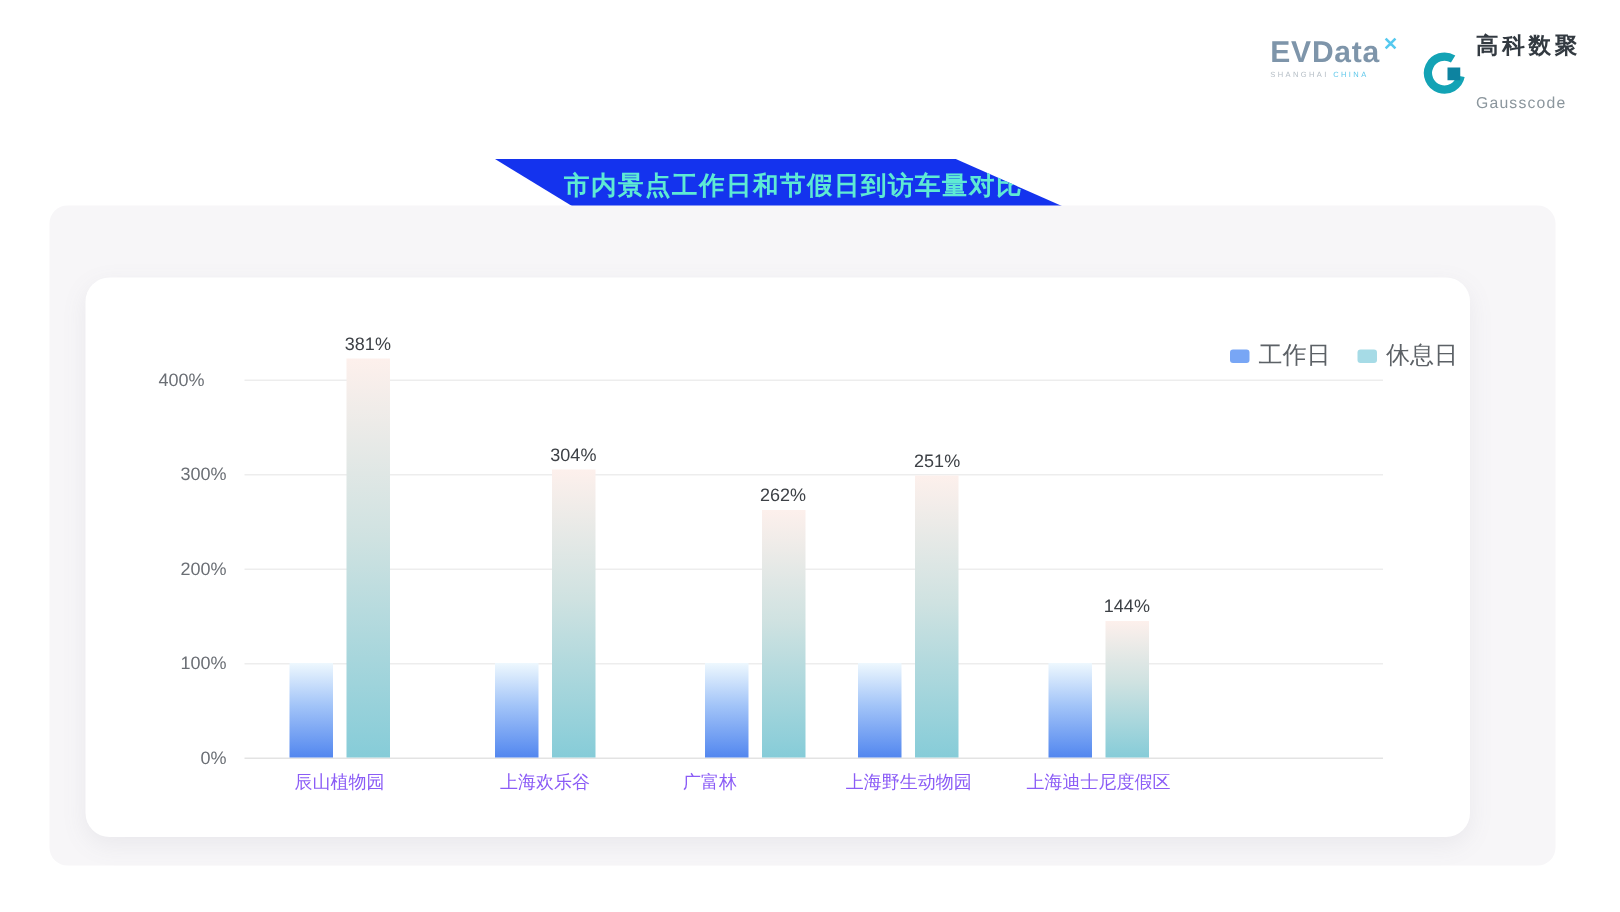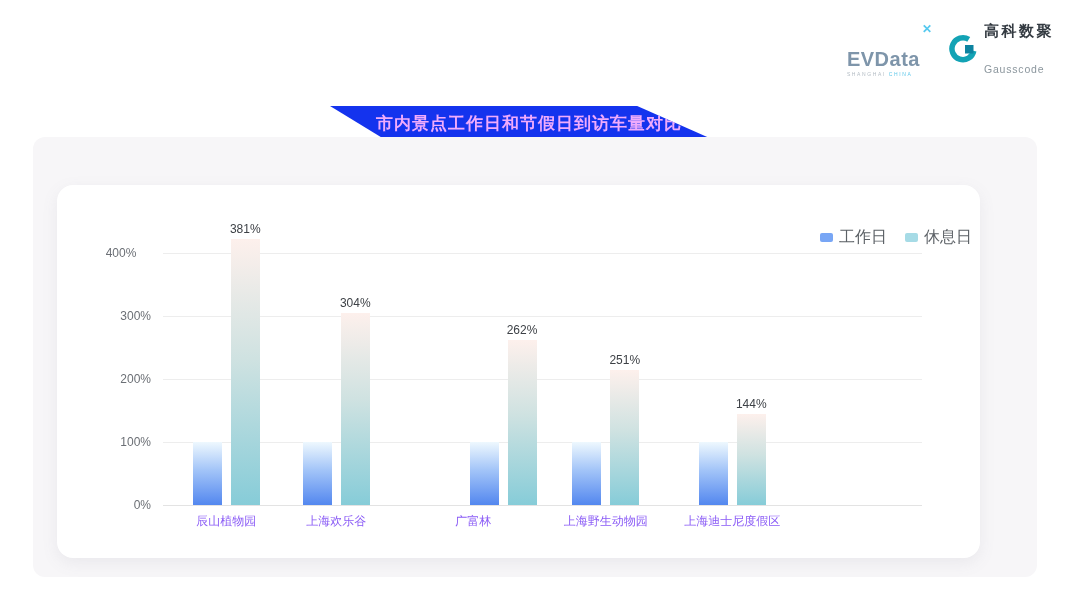--- a/index.html
+++ b/index.html
@@ -4,35 +4,35 @@
 <style>
   * { margin:0; padding:0; box-sizing:border-box; }
   html,body { width:1080px; height:608px; background:#ffffff; overflow:hidden;
               font-family:"Liberation Sans", sans-serif; }
   .page { position:relative; width:1080px; height:608px; background:#ffffff; }
 
   
   .logos { position:absolute; top:22px; right:26px; display:flex; align-items:flex-start; gap:16px; }
   .evdata { display:flex; flex-direction:column; align-items:flex-start; padding-top:3px; }
   .evdata-line { display:flex; align-items:flex-start; line-height:20px; }
-  .evdata-text { font-size:20px; font-weight:bold; letter-spacing:0.5px; color:#7e95aa;margin-top:24px; }
+  .evdata-text { font-size:20px; font-weight:bold; letter-spacing:0.5px; color:#7e95aa; }
   .evdata-sup { color:#55c9ef; font-size:12px; font-weight:bold; position:relative; top:-6px; margin-left:2px; }
   .evdata-sub { font-size:5px; letter-spacing:1.6px; color:#b3bcc4; margin-top:2px; white-space:nowrap; }
   .evdata-sub .cyan { color:#5ec7ea; }
   .gauss { display:flex; align-items:center; gap:6px; }
   .gauss-icon { display:inline-flex; }
   .gauss-text { display:flex; flex-direction:column;gap:24px; }
   .gauss-cn { font-size:15px; font-weight:bold; color:#333a41; letter-spacing:2.5px; line-height:17px; white-space:nowrap; }
   .gauss-en { font-size:10.5px; color:#8b969d; letter-spacing:0.8px; line-height:13px; }
 
   
   .banner { position:absolute; left:330px; top:106px; width:384px; height:34px;
             clip-path:polygon(0 0, 80% 0, 100% 100%, 14.5% 100%);
             display:flex; align-items:center; justify-content:center; }
-  .banner-text { color:#f0abfc; font-weight:bold; font-size:17px; letter-spacing:1px; padding-left:14px;font-family:Liberation Serif, serif; }
+  .banner-text { color:#5eead4; font-weight:bold; font-size:17px; letter-spacing:1px; padding-left:14px;font-family:Liberation Serif, serif; }
 
   
   .panel { position:absolute; left:33px; top:137px; width:1004px; height:440px;
            background:#f7f6f8; border-radius:12px; }
   .card  { position:absolute; left:24px; top:48px; width:923px; height:373px;
            background:#ffffff; border-radius:16px; box-shadow:0 5px 16px rgba(120,120,140,0.10); }
 
   
   .legend { position:absolute; top:42px; right:8px; display:flex; gap:18px; align-items:center; }
   .legend-item { display:flex; align-items:center; gap:6px; cursor:pointer; }
@@ -112,37 +112,37 @@
           <div class="ytick" style="top: 56px;">300%</div>
           <div class="gridline" style="top: 0px;"></div>
           <div class="ytick" style="top: -7px; text-align: center;">400%</div>
           <div class="group" style="left: 0px; width: 126.5px;">
             <div class="bar" style="height: 63px; background: linear-gradient(rgb(238, 248, 254) 0%, rgb(162, 196, 248) 45%, rgb(83, 135, 239) 100%);"></div>
             <div class="bar" style="height: 266px; background: linear-gradient(rgb(253, 240, 236) 0%, rgb(207, 226, 225) 45%, rgb(134, 204, 216) 100%);">
               <div class="value-label">381%</div>
             </div>
             <div class="cat-label">辰山植物园</div>
           </div>
-          <div class="group" style="left: 110px; width: 126.5px;">
+          <div class="group" style="left: 137px; width: 126.5px;">
             <div class="bar" style="height: 63px; background: linear-gradient(rgb(238, 248, 254) 0%, rgb(162, 196, 248) 45%, rgb(83, 135, 239) 100%);"></div>
             <div class="bar" style="height: 191.52px; background: linear-gradient(rgb(253, 240, 236) 0%, rgb(207, 226, 225) 45%, rgb(134, 204, 216) 100%);">
               <div class="value-label">304%</div>
             </div>
             <div class="cat-label">上海欢乐谷</div>
           </div>
           <div class="group" style="left: 247px; width: 126.5px; justify-content: flex-end;">
             <div class="bar" style="height: 63px; background: linear-gradient(rgb(238, 248, 254) 0%, rgb(162, 196, 248) 45%, rgb(83, 135, 239) 100%);"></div>
             <div class="bar" style="height: 165.06px; background: linear-gradient(rgb(253, 240, 236) 0%, rgb(207, 226, 225) 45%, rgb(134, 204, 216) 100%);">
               <div class="value-label">262%</div>
             </div>
             <div class="cat-label">广富林</div>
           </div>
           <div class="group" style="left: 379.5px; width: 126.5px;">
             <div class="bar" style="height: 63px; background: linear-gradient(rgb(238, 248, 254) 0%, rgb(162, 196, 248) 45%, rgb(83, 135, 239) 100%);"></div>
-            <div class="bar" style="height: 135px; background: linear-gradient(rgb(253, 240, 236) 0%, rgb(207, 226, 225) 45%, rgb(134, 204, 216) 100%);">
+            <div class="bar" style="height: 188px; background: linear-gradient(rgb(253, 240, 236) 0%, rgb(207, 226, 225) 45%, rgb(134, 204, 216) 100%);">
               <div class="value-label">251%</div>
             </div>
             <div class="cat-label">上海野生动物园</div>
           </div>
           <div class="group" style="left: 506px; width: 126.5px;">
             <div class="bar" style="height: 63px; background: linear-gradient(rgb(238, 248, 254) 0%, rgb(162, 196, 248) 45%, rgb(83, 135, 239) 100%);"></div>
             <div class="bar" style="height: 90.72px; background: linear-gradient(rgb(253, 240, 236) 0%, rgb(207, 226, 225) 45%, rgb(134, 204, 216) 100%);">
               <div class="value-label">144%</div>
             </div>
             <div class="cat-label">上海迪士尼度假区</div>

